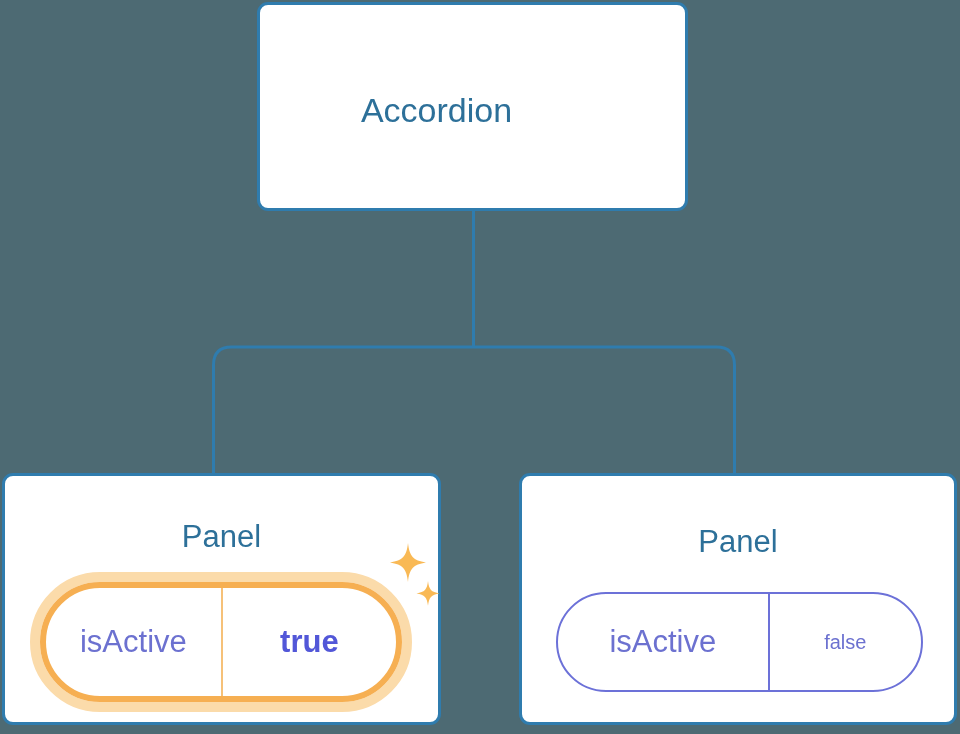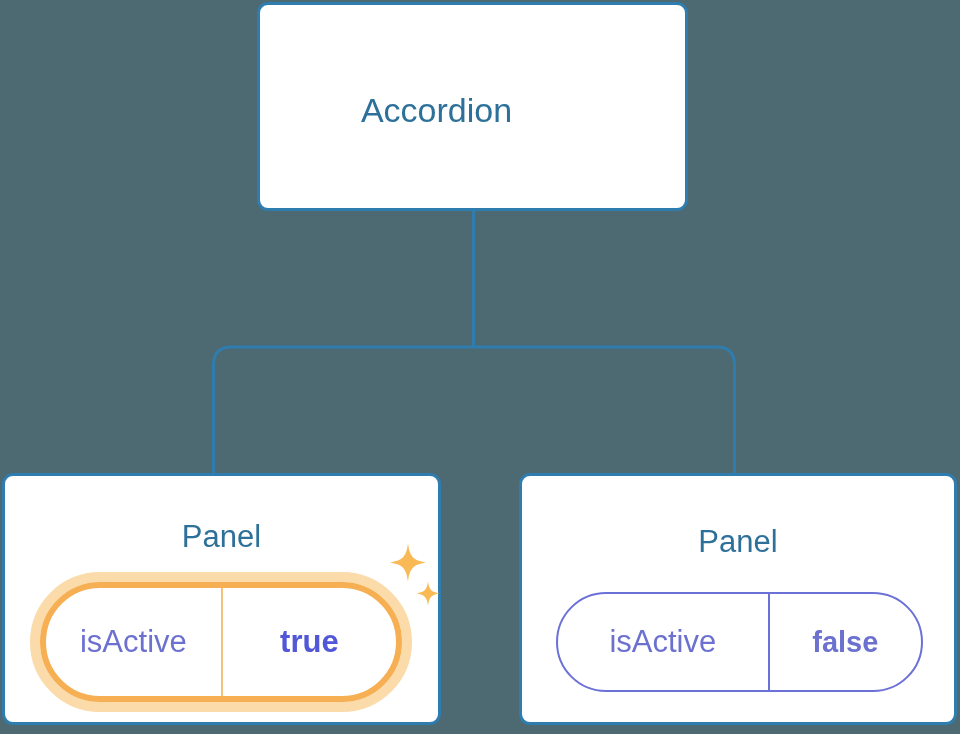--- a/index.html
+++ b/index.html
@@ -93,22 +93,22 @@
     border-radius: 999px;
   }
   .pill-plain .pill-key {
     color: #6c71d0;
     font-size: 31px;
     font-weight: 400;
     border-right: 2px solid #6c71d8;
   }
   .pill-plain .pill-val {
     color: #6c71d0;
-    font-size: 29px;
-    font-weight: 700;
+    font-size: 20px;
+    font-weight: 400;
   }
 
   
   .pill-glow-wrap {
     position: absolute;
   }
   .pill-glow {
     position: absolute;
     left: 0;
     top: 0;

